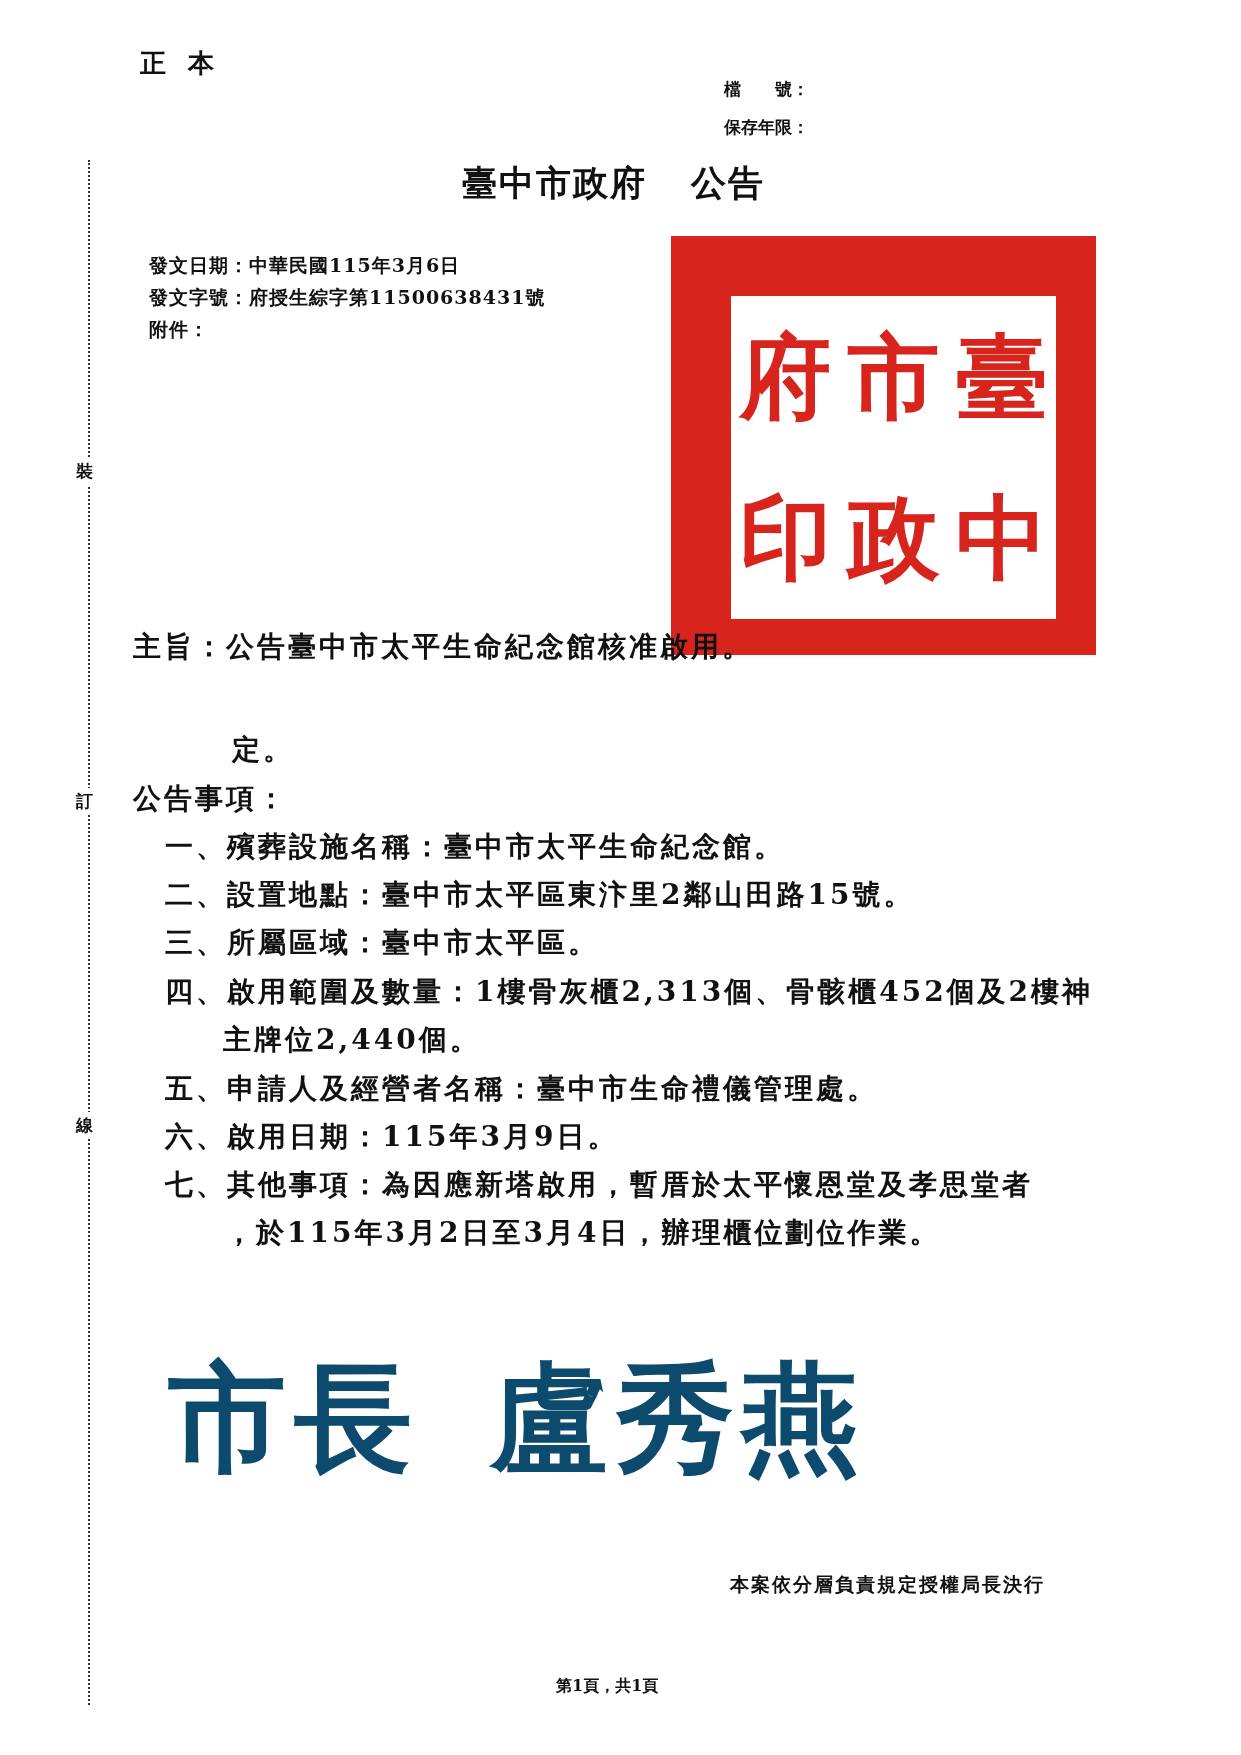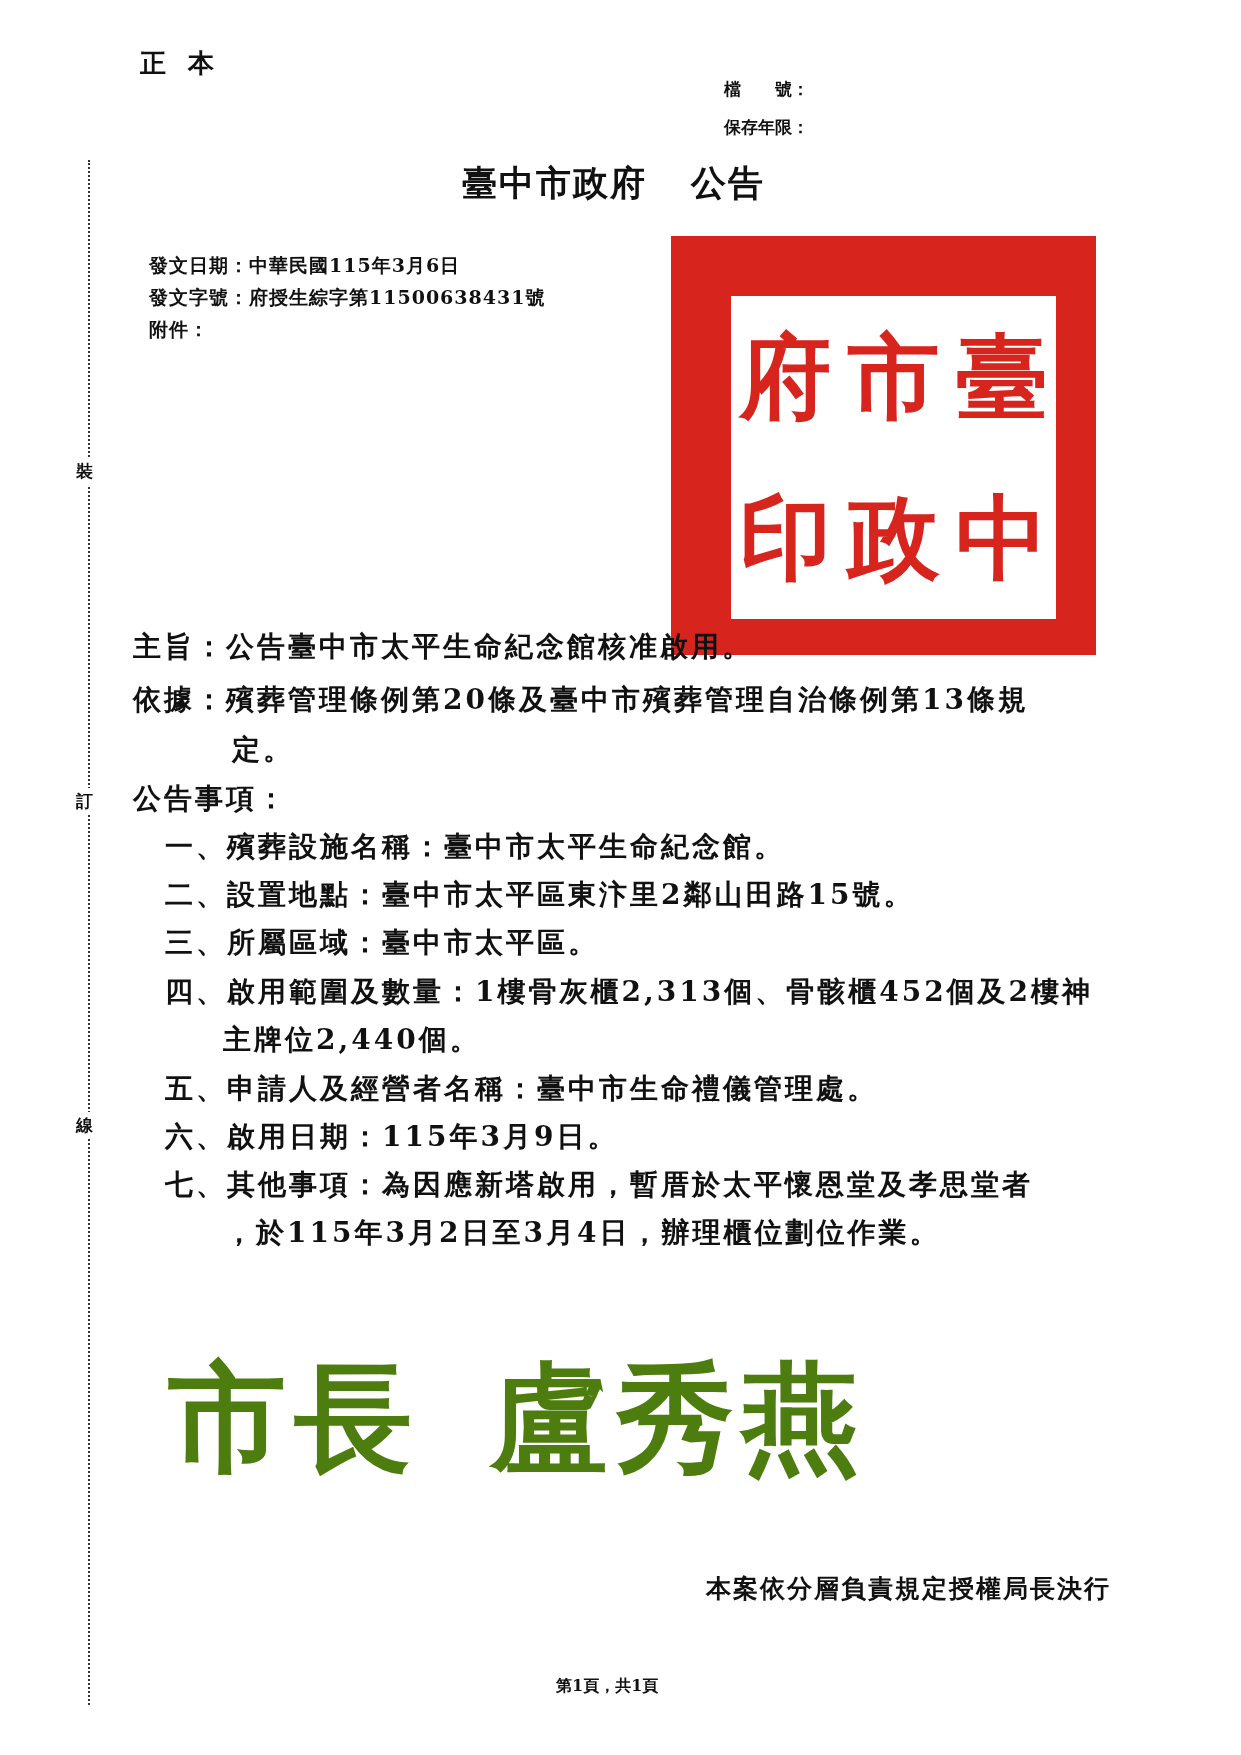--- a/index.html
+++ b/index.html
@@ -25,24 +25,24 @@
 
   .seal { left: 671px; top: 236px; width: 425px; height: 419px; background: #d7251e; }
   .seal-inner { position: absolute; left: 60px; top: 60px; width: 325px; height: 323px; background: #fff;
     display: grid; grid-template-columns: 1fr 1fr 1fr; grid-template-rows: 1fr 1fr; }
   .seal-char { color: #d7251e; font-size: 92px; display: flex; align-items: center; justify-content: center;
     font-family: "DejaVu Serif", serif; line-height: 1; }
 
   .body { left: 133px; font-size: 28px; letter-spacing: 3px; line-height: 1.2; }
   .row { position: absolute; white-space: nowrap; }
 
-  .signature { left: 168px; top: 1340px; font-size: 118px; color: #4d7c0f; font-weight: bold;
+  .signature { left: 168px; top: 1340px; font-size: 118px; color: #0c4a6e; font-weight: bold;
     letter-spacing: 8px; font-family: "DejaVu Serif", serif; }
   .signature .sp { display: inline-block; width: 70px; }
-  .footer-note { left: 706px; top: 1572px; font-size: 25px; letter-spacing: 2px; }
+  .footer-note { left: 730px; top: 1572px; font-size: 19px; letter-spacing: 2px; }
   .page-num { left: 556px; top: 1676px; font-size: 16px; }
 </style>
 </head>
 <body>
 
 <div class="abs binding"></div>
 <div class="abs bind-char" style="top:458px">裝</div>
 <div class="abs bind-char" style="top:788px">訂</div>
 <div class="abs bind-char" style="top:1112px">線</div>
 
@@ -66,23 +66,20 @@
     <div class="seal-char">印</div>
     <div class="seal-char">政</div>
     <div class="seal-char">中</div>
   </div>
 </div>
 
 <div class="abs body" style="top:0;left:0;width:1055px;height:1300px;">
   <div class="row" style="left:133px;top:630px;">
     <span>主旨：</span><span>公告臺中市太平生命紀念館核准啟用。</span>
   </div>
-  <div class="row" style="left:133px;top:683px;">
-    <span>依據：</span><span>殯葬管理條例第20條及臺中市殯葬管理自治條例第13條規</span>
-  </div>
   <div class="row" style="left:232px;top:733px;">定。</div>
   <div class="row" style="left:133px;top:782px;">公告事項：</div>
 
   <div class="row" style="left:165px;top:830px;">
     <span>一、</span><span>殯葬設施名稱：臺中市太平生命紀念館。</span>
   </div>
   <div class="row" style="left:165px;top:878px;">
     <span>二、</span><span>設置地點：臺中市太平區東汴里2鄰山田路15號。</span>
   </div>
   <div class="row" style="left:165px;top:926px;">

